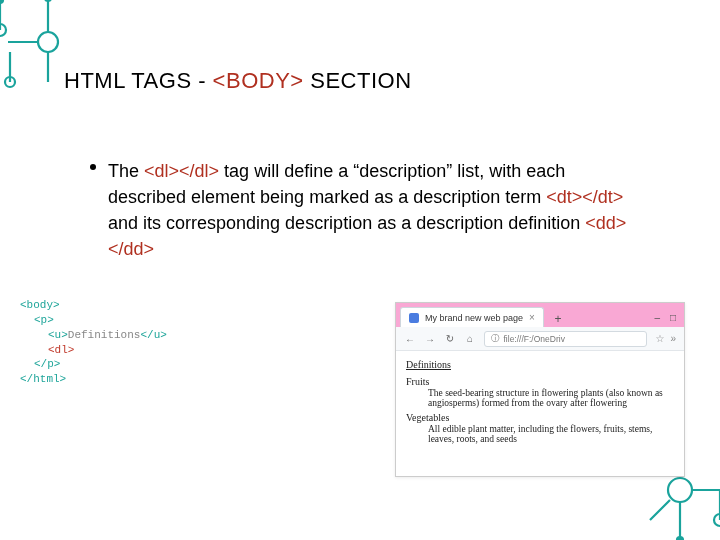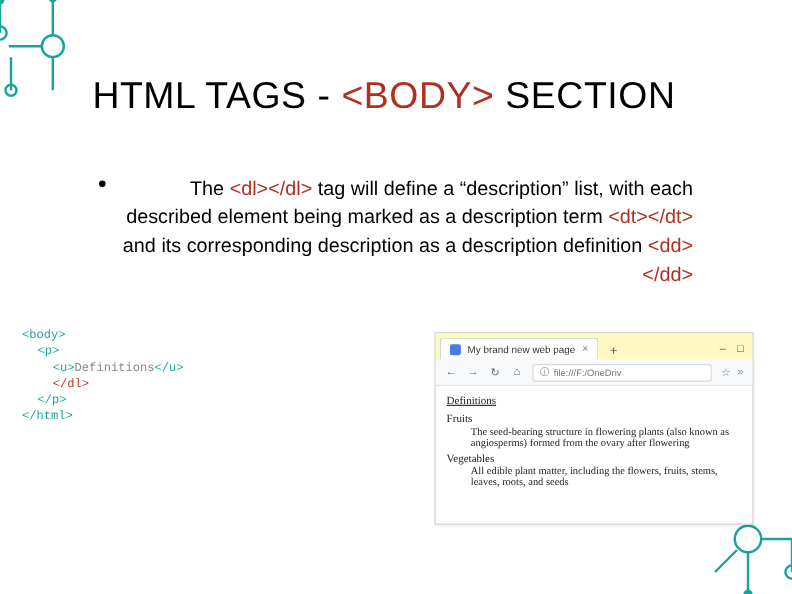--- a/index.html
+++ b/index.html
@@ -20,36 +20,35 @@
   .bg-circuit-br {
     position: absolute;
     bottom: -10px; right: -10px;
     width: 120px; height: 120px;
     pointer-events: none;
   }
   .bg-circuit-tl svg, .bg-circuit-br svg { width: 100%; height: 100%; }
   .slide-title {
     position: absolute;
     top: 68px;
-    left: 84px;
-    font-size: 34px;
+    left: 64px;
+    font-size: 22px;
     font-weight: 400;
     letter-spacing: 0.5px;
     color: #000;
   }
   .slide-title .red { color: #b03020; }
   .bullet {
     position: absolute;
     top: 158px;
     left: 108px;
     right: 90px;
     font-size: 18px;
     line-height: 1.45;
     color: #000;
-    text-align: right;
   }
   .bullet .dot {
     position: absolute;
     left: -18px;
     top: 6px;
     width: 6px;
     height: 6px;
     background: #000;
     border-radius: 50%;
   }
@@ -79,21 +78,21 @@
     height: 175px;
     border: 1px solid #ccc;
     background: #fff;
     box-shadow: 0 1px 3px rgba(0,0,0,0.08);
     font-size: 10px;
     display: flex;
     flex-direction: column;
   }
   .browser-tabs {
     height: 24px;
-    background: #fef9c3;
+    background: #f9a8d4;
     display: flex;
     align-items: flex-end;
     padding-left: 4px;
   }
   .browser-tab {
     height: 20px;
     background: #fff;
     border: 1px solid #cfd6dd;
     border-bottom: none;
     border-radius: 3px 3px 0 0;
@@ -198,21 +197,21 @@
 
 <div class="bullet">
   <span class="dot"></span>
   <span>The </span><span class="red">&lt;dl&gt;&lt;/dl&gt;</span><span> tag will define a “description” list, with each described element being marked as a description term </span><span class="red">&lt;dt&gt;&lt;/dt&gt;</span><span> and its corresponding description as a description definition </span><span class="red">&lt;dd&gt;&lt;/dd&gt;</span>
 </div>
 
 <div class="codeblock">
   <div><span class="t-teal">&lt;body&gt;</span></div>
   <div class="i1"><span class="t-teal">&lt;p&gt;</span></div>
   <div class="i2"><span class="t-teal">&lt;u&gt;</span><span class="t-gry">Definitions</span><span class="t-teal">&lt;/u&gt;</span></div>
-  <div class="i2"><span class="t-red">&lt;/dl&gt;</span></div>
+  <div class="i2"><span class="t-red">&lt;dl&gt;</span></div>
   <div class="i1"><span class="t-teal">&lt;/p&gt;</span></div>
   <div><span class="t-teal">&lt;/html&gt;</span></div>
 </div>
 
 <div class="browser">
   <div class="browser-tabs">
     <div class="browser-tab">
       <span class="favicon"></span>
       <span>My brand new web page</span>
       <span class="close">×</span>

